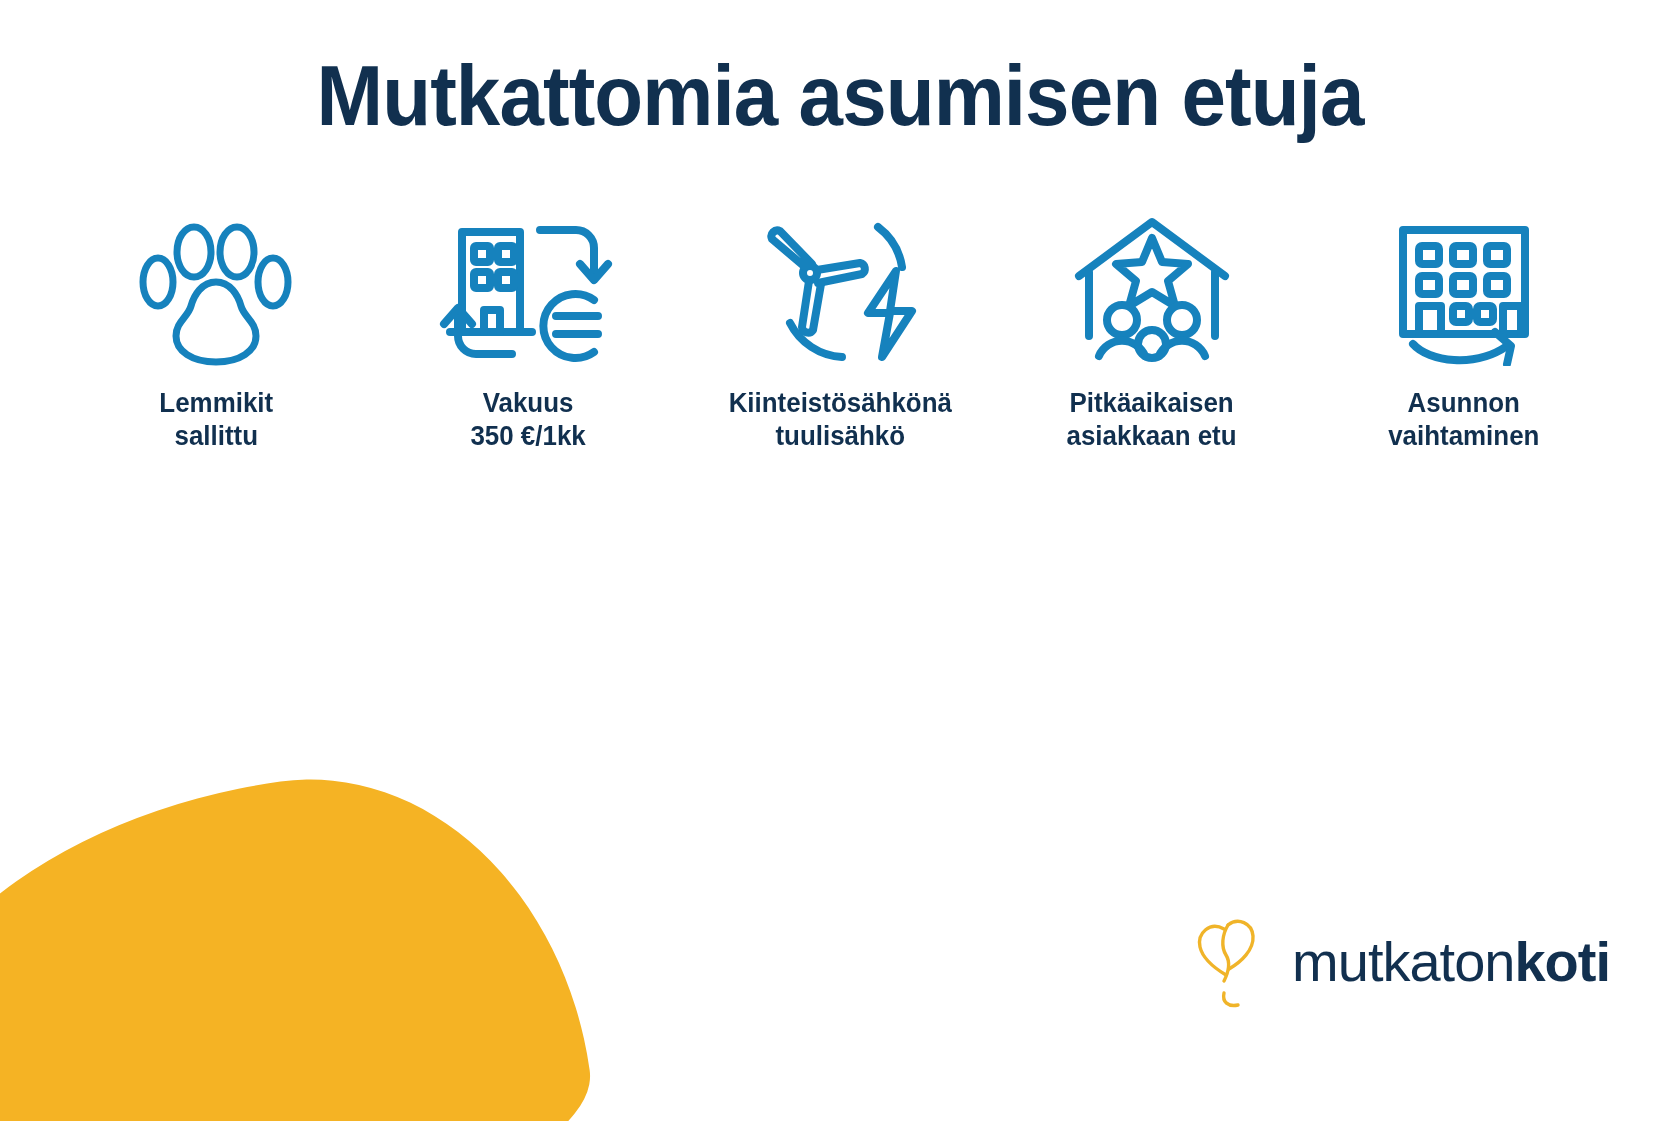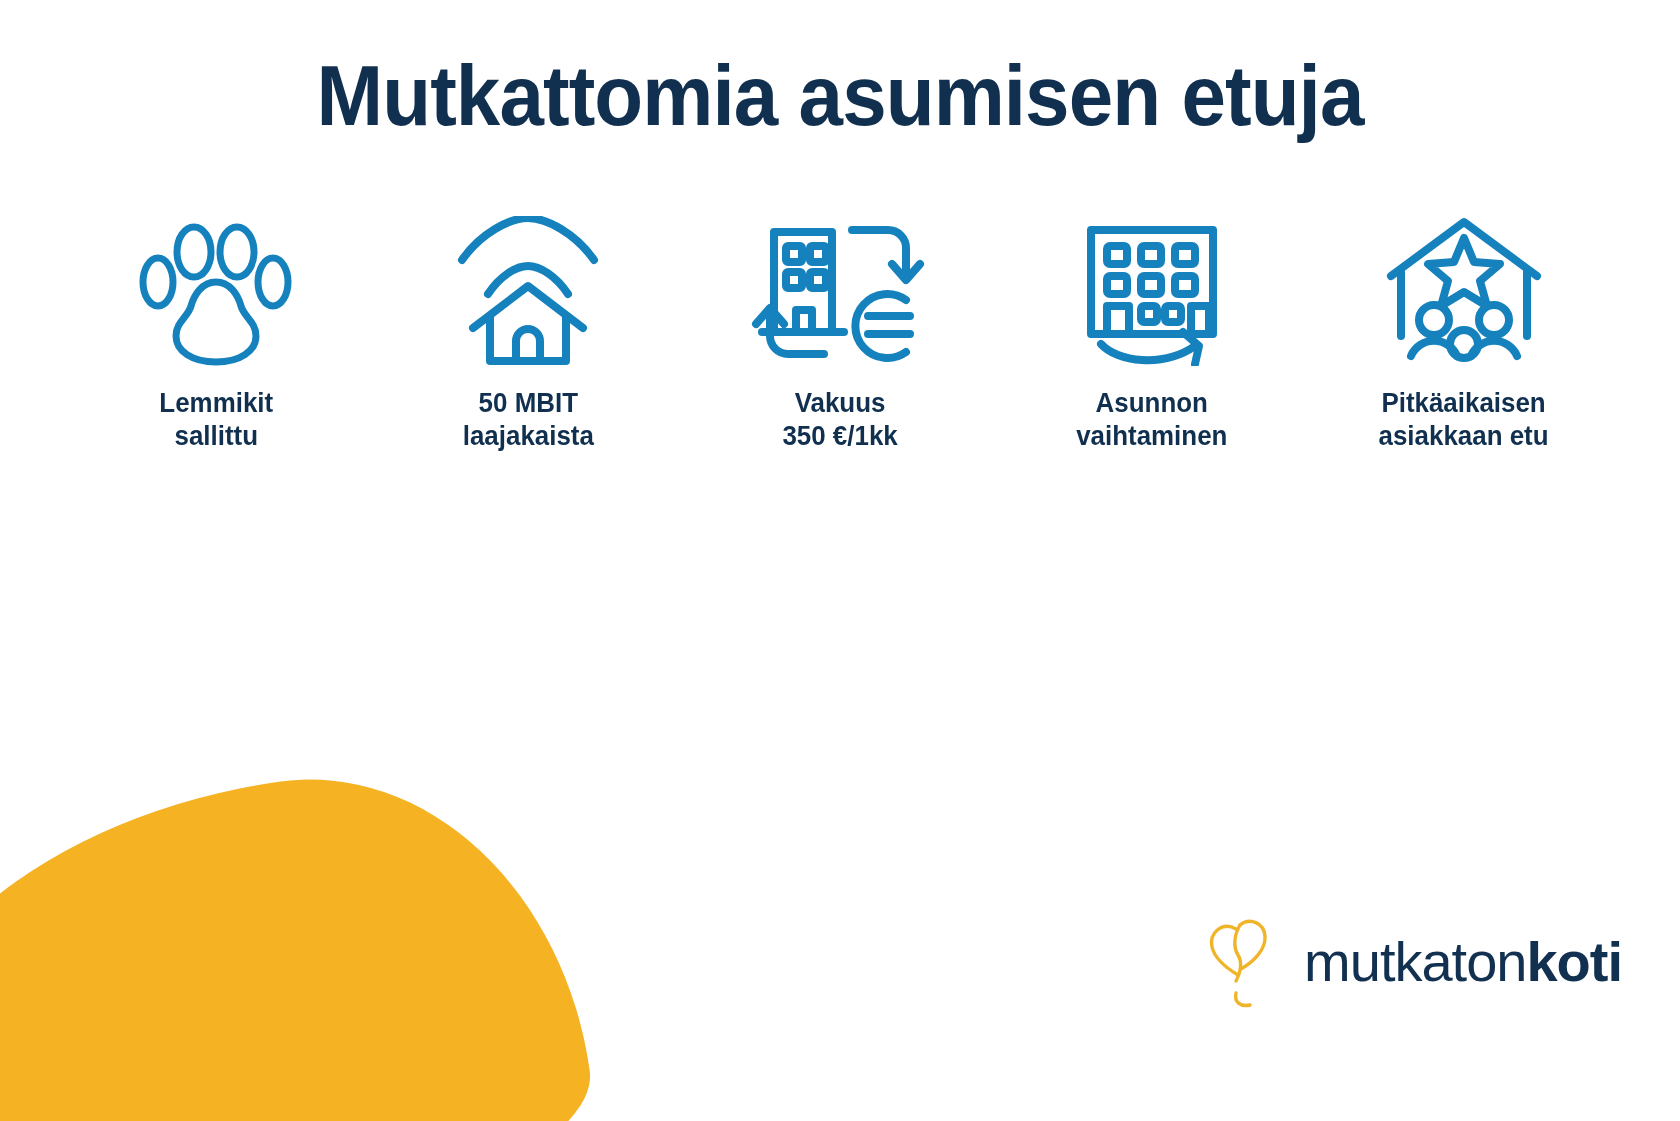--- a/index.html
+++ b/index.html
@@ -56,21 +56,21 @@
     text-align:center;
     color:#11304F;
     font-weight:bold;
     font-size:27px;
     line-height:1.22;
     max-width:310px;
     transform:scaleX(0.96);
   }
   .logo{
     position:absolute;
-    right:58px;
+    right:70px;
     bottom:112px;
     display:flex;
     align-items:center;
     gap:22px;
     z-index:3;
   }
   .logo-text{
     color:#12304F;
     font-size:56px;
     letter-spacing:-1px;
@@ -99,35 +99,20 @@
           <ellipse cx="137" cy="66" rx="15" ry="24"></ellipse>
           <path d="M80 66c-14 0-22 13-25 24-3 11-15 16-15 30 0 15 16 26 40 26s40-11 40-26c0-14-12-19-15-30-3-11-11-24-25-24z" stroke-linejoin="round"></path>
         </svg>
       </div>
       <div class="label">
         <div>Lemmikit</div>
         <div>sallittu</div>
       </div>
     </div>
 
-    <div class="cell">
-      <div class="iconwrap">
-        <svg width="165" height="150" viewBox="0 0 165 150" fill="none" stroke="#1682BD" stroke-width="8" stroke-linecap="round">
-          <path d="M16 44c18-26 47-42 66-42s48 16 66 42"></path>
-          <path d="M42 78c12-18 28-28 40-28s28 10 40 28"></path>
-          <path d="M27 112 L82 70 L137 112" stroke-linejoin="round"></path>
-          <path d="M44 100v45h76v-45" stroke-linejoin="round"></path>
-          <path d="M70 145v-20a12 12 0 0 1 24 0v20" stroke-linejoin="round"></path>
-        </svg>
-      </div>
-      <div class="label">
-        <div>50 MBIT</div>
-        <div>laajakaista</div>
-      </div>
-    </div>
 
     <div class="cell">
       <div class="iconwrap">
         <svg width="185" height="155" viewBox="0 0 185 155" fill="none" stroke="#1682BD" stroke-width="8" stroke-linecap="round" stroke-linejoin="round">
           <path d="M26 18h58v100H26z"></path>
           <path d="M14 118h82"></path>
           <rect x="38" y="32" width="16" height="16" rx="2"></rect>
           <rect x="62" y="32" width="16" height="16" rx="2"></rect>
           <rect x="38" y="58" width="16" height="16" rx="2"></rect>
           <rect x="62" y="58" width="16" height="16" rx="2"></rect>
@@ -139,23 +124,59 @@
           <path d="M158 86a32 32 0 1 0 0 52"></path>
           <path d="M120 102h42M120 120h42"></path>
         </svg>
       </div>
       <div class="label">
         <div>Vakuus</div>
         <div>350 €/1kk</div>
       </div>
     </div>
 
-
-
-
+    <div class="cell">
+      <div class="iconwrap">
+        <svg width="180" height="152" viewBox="0 0 180 152" fill="none" stroke="#1682BD" stroke-width="8" stroke-linecap="round" stroke-linejoin="round">
+          <circle cx="60" cy="58" r="7"></circle>
+          <path d="M55 52 L22 24a6 6 0 0 1 8-8l32 33"></path>
+          <path d="M67 55 L110 48a6 6 0 0 1 2 11l-44 9"></path>
+          <path d="M59 66 L52 112a6 6 0 0 0 11 3l8-46"></path>
+          <path d="M128 12a62 62 0 0 1 24 40"></path>
+          <path d="M40 108a62 62 0 0 0 52 34"></path>
+          <path d="M146 56 L118 98h22l-8 44 30-46h-22z"></path>
+        </svg>
+      </div>
+      <div class="label">
+        <div>Kiinteistösähkönä</div>
+        <div>tuulisähkö</div>
+      </div>
+    </div>
+
+
+
+
+    <div class="cell">
+      <div class="iconwrap">
+        <svg width="175" height="150" viewBox="0 0 175 150" fill="none" stroke="#1682BD" stroke-width="8" stroke-linecap="round" stroke-linejoin="round">
+          <path d="M14 60 L87 6 L160 60"></path>
+          <path d="M24 56v64M150 56v64"></path>
+          <path d="M87 22 L97 46 L123 48 L103 65 L110 90 L87 76 L64 90 L71 65 L51 48 L77 46 z"></path>
+          <circle cx="57" cy="104" r="15"></circle>
+          <circle cx="117" cy="104" r="15"></circle>
+          <path d="M34 140a25 25 0 0 1 46 0"></path>
+          <path d="M94 140a25 25 0 0 1 46 0"></path>
+          <circle cx="87" cy="128" r="14"></circle>
+        </svg>
+      </div>
+      <div class="label">
+        <div>Pitkäaikaisen</div>
+        <div>asiakkaan  etu</div>
+      </div>
+    </div>
 
     <div class="cell">
       <div class="iconwrap">
         <svg width="175" height="150" viewBox="0 0 175 150" fill="none" stroke="#1682BD" stroke-width="8" stroke-linecap="round" stroke-linejoin="round">
           <path d="M26 14h122v104H26z"></path>
           <rect x="42" y="30" width="20" height="18" rx="3"></rect>
           <rect x="76" y="30" width="20" height="18" rx="3"></rect>
           <rect x="110" y="30" width="20" height="18" rx="3"></rect>
           <rect x="42" y="60" width="20" height="18" rx="3"></rect>
           <rect x="76" y="60" width="20" height="18" rx="3"></rect>
@@ -167,39 +188,20 @@
           <path d="M36 128c16 18 62 24 94 2"></path>
           <path d="M118 116l16 14-4 18"></path>
         </svg>
       </div>
       <div class="label">
         <div>Asunnon</div>
         <div>vaihtaminen</div>
       </div>
     </div>
 
-    <div class="cell">
-      <div class="iconwrap">
-        <svg width="175" height="150" viewBox="0 0 175 150" fill="none" stroke="#1682BD" stroke-width="8" stroke-linecap="round" stroke-linejoin="round">
-          <path d="M14 60 L87 6 L160 60"></path>
-          <path d="M24 56v64M150 56v64"></path>
-          <path d="M87 22 L97 46 L123 48 L103 65 L110 90 L87 76 L64 90 L71 65 L51 48 L77 46 z"></path>
-          <circle cx="57" cy="104" r="15"></circle>
-          <circle cx="117" cy="104" r="15"></circle>
-          <path d="M34 140a25 25 0 0 1 46 0"></path>
-          <path d="M94 140a25 25 0 0 1 46 0"></path>
-          <circle cx="87" cy="128" r="14"></circle>
-        </svg>
-      </div>
-      <div class="label">
-        <div>Pitkäaikaisen</div>
-        <div>asiakkaan  etu</div>
-      </div>
-    </div>
-
 
   </div>
 
   <div class="logo">
     <span>
       <svg width="76" height="96" viewBox="0 0 76 96" fill="none" stroke="#F0B429" stroke-width="3.4" stroke-linecap="round">
         <path d="M30 16c-14-8-27 4-24 18 3 13 16 22 26 28"></path>
         <path d="M34 12c10-8 24-2 25 11 1 14-12 26-24 33"></path>
         <path d="M34 12c-6 10-7 22-2 30 5 8 2 18-2 26"></path>
         <path d="M30 80c-2 9 4 14 14 12"></path>

